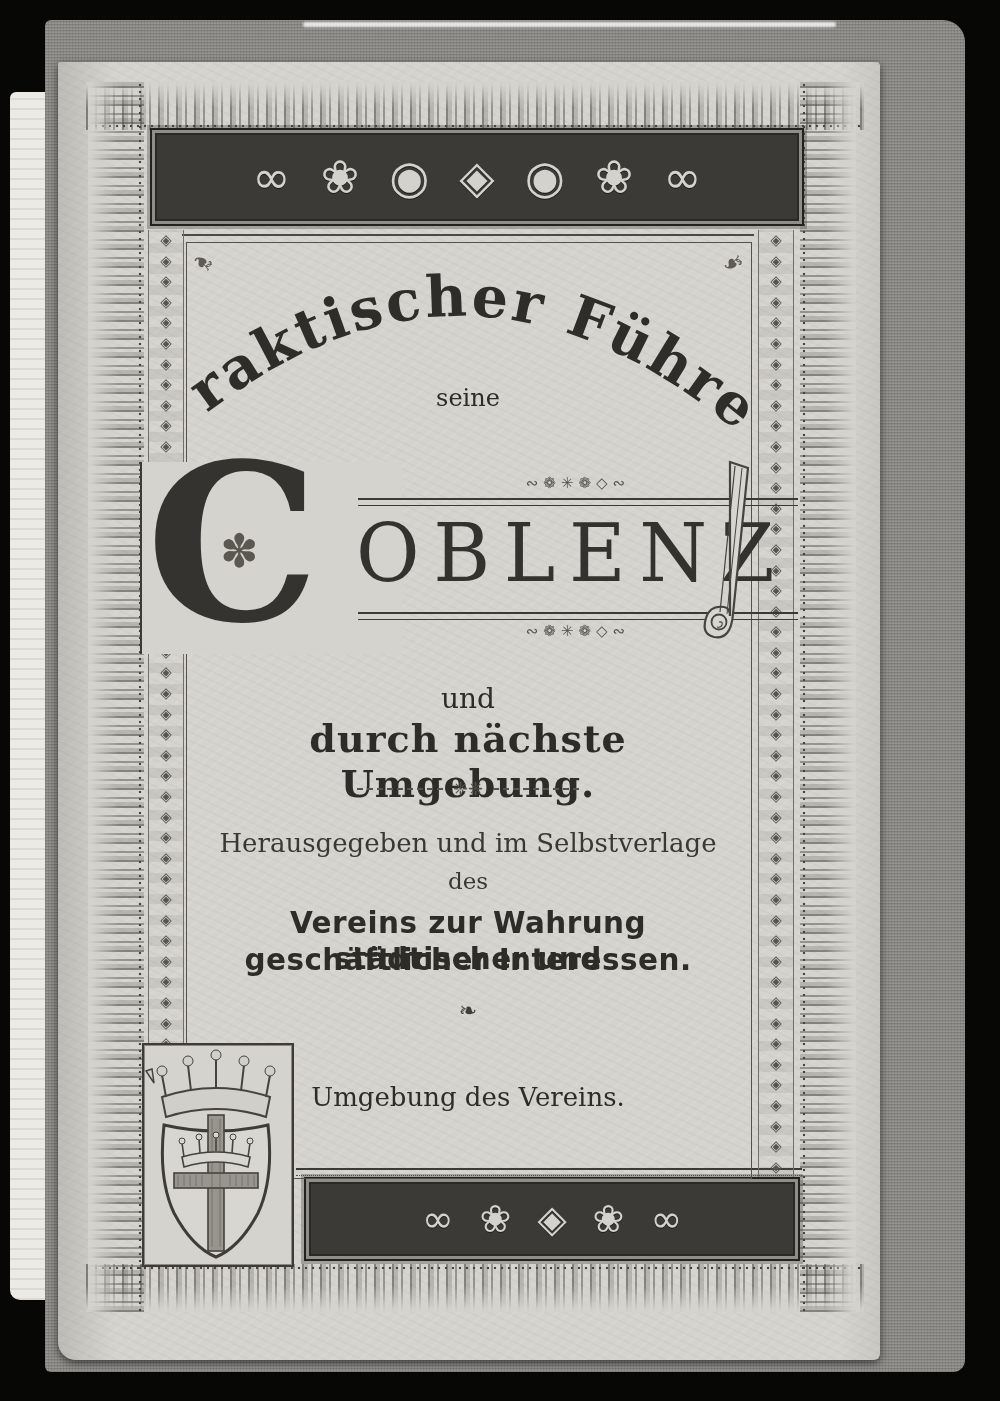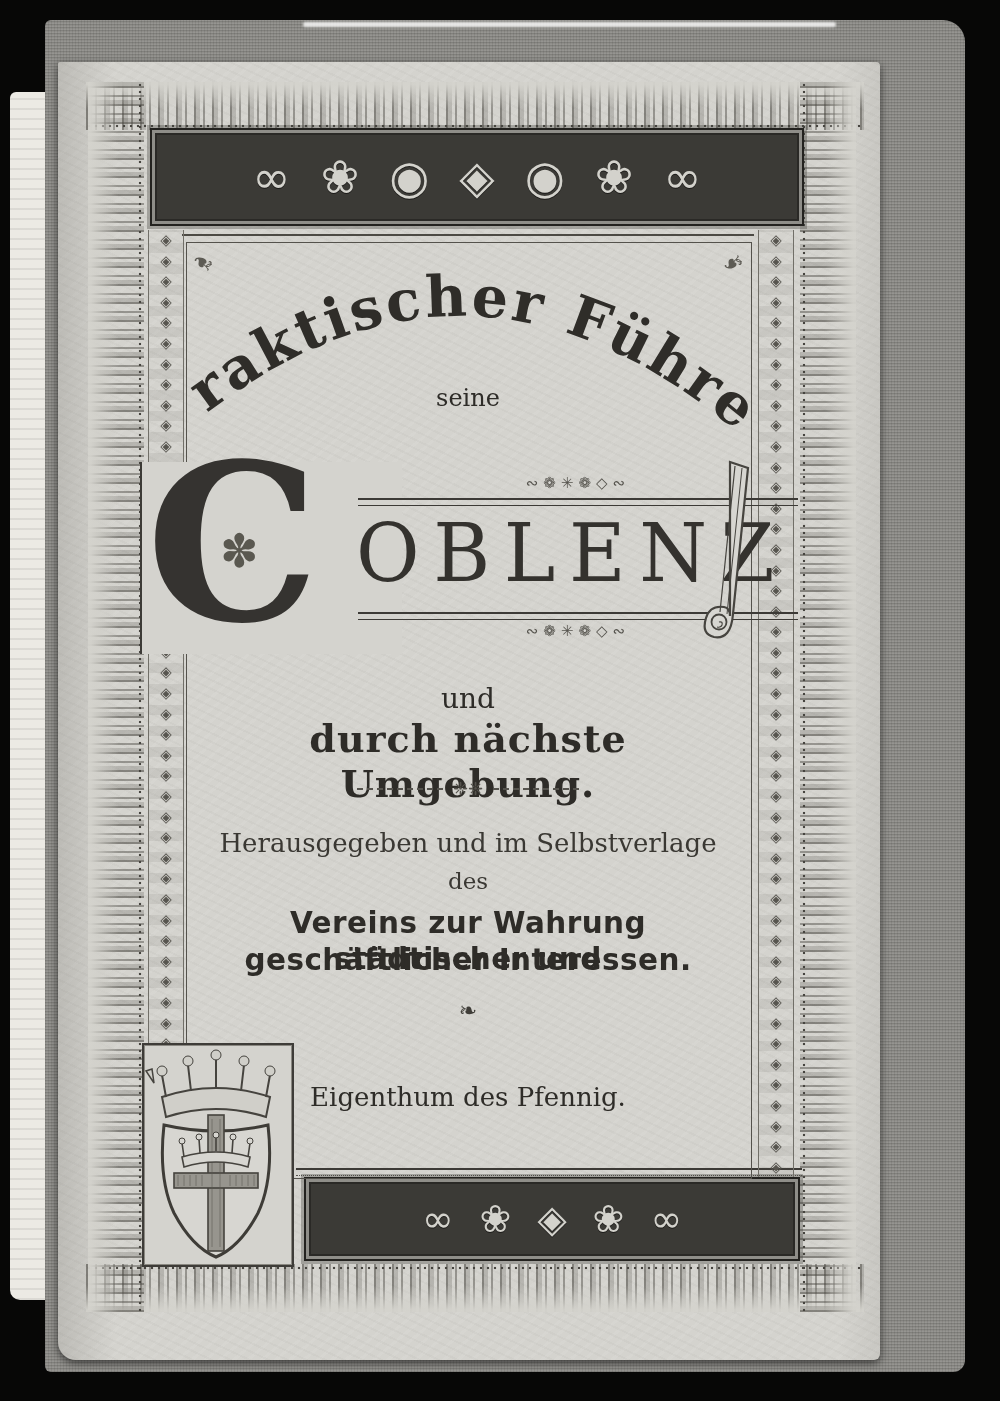--- a/index.html
+++ b/index.html
@@ -262,21 +262,21 @@
     <span class="dglyph">❈❈</span>
     <span class="dash"></span>
   </div>
 
   <div class="abs tcol t-pub1">Herausgegeben und im Selbstverlage</div>
   <div class="abs tcol t-des">des</div>
   <div class="abs tcol t-sans t-pub3">Vereins zur Wahrung städtischer und</div>
   <div class="abs tcol t-sans t-pub4">geschäftlicher Interessen.</div>
 
   <div class="abs tcol t-fleuron">❧</div>
-  <div class="abs tcol t-own">Eigenthum des Pfennig.</div>
+  <div class="abs tcol t-own">Umgebung des Vereins.</div>
 
   <div class="abs coat-box">
     <svg width="144" height="216" viewBox="0 0 144 216">
 
       <g stroke="#45433e" fill="#d0cfc9">
         <path d="M18,52 Q72,34 126,52 L122,72 Q72,56 22,72 Z" stroke-width="2"></path>
         <path d="M22,52 L18,30 M47,46 L44,20 M72,44 L72,14 M97,46 L100,20 M122,52 L126,30" stroke-width="2" fill="none"></path>
         <circle cx="18" cy="26" r="5"></circle>
           <circle cx="44" cy="16" r="5"></circle>
         <circle cx="72" cy="10" r="5"></circle>

